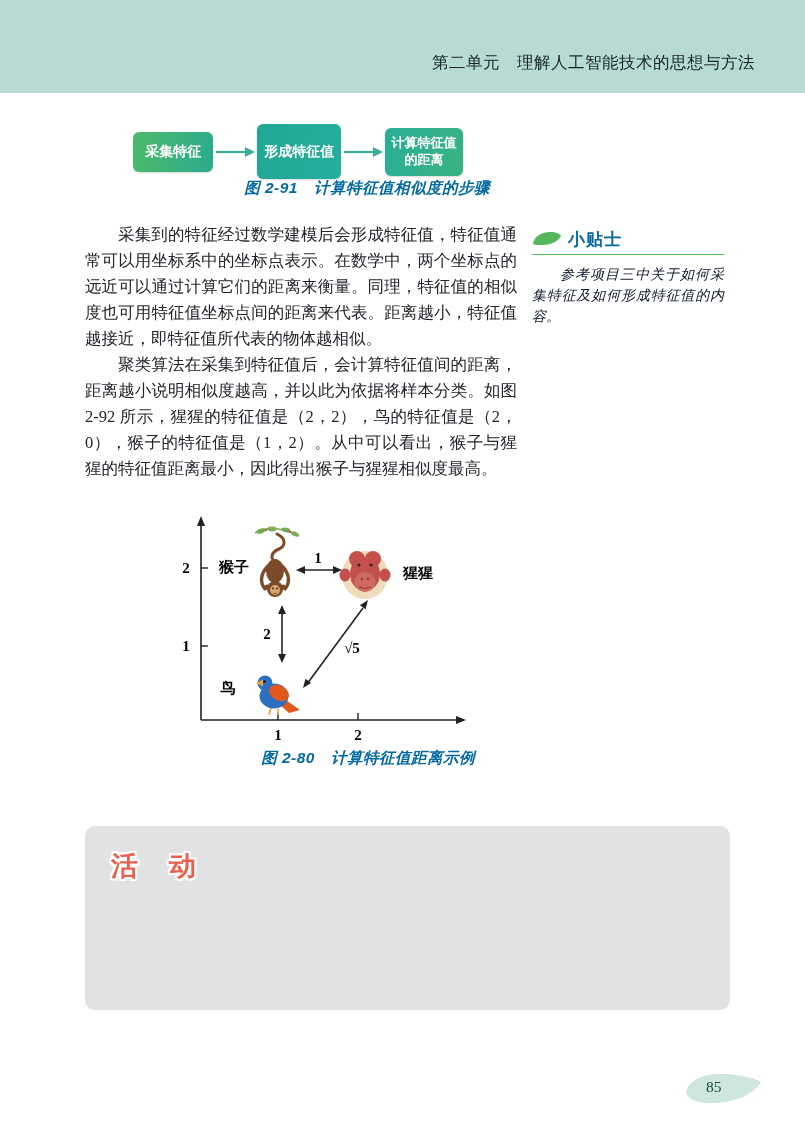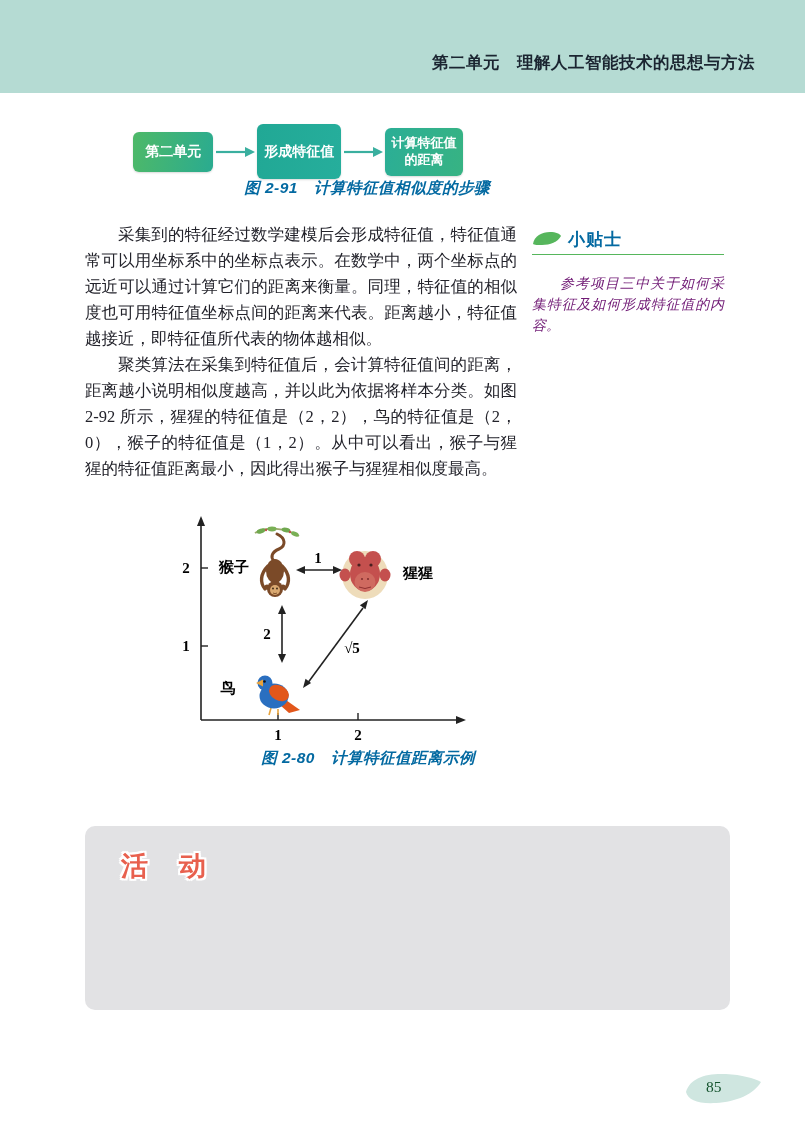--- a/index.html
+++ b/index.html
@@ -5,21 +5,21 @@
   html,body{margin:0;padding:0;}
   body{
     width:805px;height:1145px;position:relative;background:#ffffff;overflow:hidden;
     font-family:"Liberation Serif","DejaVu Serif",serif;color:#23232b;
   }
   
   .band{position:absolute;left:0;top:0;width:805px;height:93px;background:#b5dbd3;}
   .unit-title{
     position:absolute;right:50px;top:52px;
     font-family:"Liberation Serif","DejaVu Serif",serif;
-    font-weight:bold;font-size:16.5px;color:#1b2531;letter-spacing:.5px;
+    font-weight:normal;font-size:16.5px;color:#1b2531;letter-spacing:.5px;
   }
   
   .flowchart{position:absolute;left:133px;top:124px;width:330px;display:flex;align-items:center;}
   .flow-box{
     border-radius:6px;color:#fff;font-family:"Liberation Sans","DejaVu Sans",sans-serif;
     font-weight:bold;font-size:14px;display:flex;align-items:center;justify-content:center;
     text-align:center;box-shadow:0 1px 2px rgba(0,0,0,.15);
   }
   .flow-box.b1{width:92px;height:40px;background:linear-gradient(100deg,#4eb968,#2aab90);}
   .flow-box.b2{width:96px;height:55px;background:linear-gradient(100deg,#21a895,#26ae9c);text-align:right;}
@@ -38,29 +38,29 @@
     text-indent:2em;color:#23232b;
   }
   
   .tip{position:absolute;left:532px;top:228px;width:192px;}
   .tip-header{display:flex;align-items:flex-end;border-bottom:1.6px solid #56b65c;padding-bottom:3px;}
   .tip-title{
     font-family:"Liberation Sans","DejaVu Sans",sans-serif;font-size:17px;
     color:#0369a1;font-weight:bold;margin-left:6px;letter-spacing:1px;
   }
   .tip-body{
-    margin-top:18px;font-size:14px;line-height:21px;text-align:justify;
-    text-indent:2em;font-style:italic;color:#701a75;
+    margin-top:9px;font-size:14px;line-height:21px;text-align:justify;
+    text-indent:2em;font-style:italic;color:#0f172a;
   }
   
   .fig92{position:absolute;left:168px;top:512px;width:300px;height:238px;}
   
   .activity{
     position:absolute;left:85px;top:826px;width:645px;height:184px;
-    background:#e2e2e4;border-radius:10px;box-sizing:border-box;padding:22px 28px 0 36px;
+    background:#e2e2e4;border-radius:10px;box-sizing:border-box;padding:22px 28px 0 26px;
   }
   .activity-title{
     font-family:"Liberation Sans","DejaVu Sans",sans-serif;font-size:27px;font-weight:bold;
     color:#e8604e;letter-spacing:2px;
     text-shadow:-2px -2px 0 #fff,2px -2px 0 #fff,-2px 2px 0 #fff,2px 2px 0 #fff,0 2px 0 #fff,2px 0 0 #fff,0 -2px 0 #fff,-2px 0 0 #fff;
   }
   .activity-body{
     margin-top:18px;font-size:17px;line-height:31px;text-align:justify;color:#23232b;
   }
   .activity-body .indent{display:inline-block;width:2em;}
@@ -74,21 +74,21 @@
   svg text{font-family:"Liberation Serif","DejaVu Serif",serif;}
   svg text.hei{font-family:"Liberation Sans","DejaVu Sans",sans-serif;}
 </style>
 </head>
 <body>
 
 <div class="band"></div>
 <div class="unit-title">第二单元　理解人工智能技术的思想与方法</div>
 
 <div class="flowchart">
-  <div class="flow-box b1">第二单元</div>
+  <div class="flow-box b1">采集特征</div>
   <div class="flow-arrow">
     <svg width="40" height="14" viewBox="0 0 40 14">
         <line x1="1" y1="7" x2="31" y2="7" stroke="#3aaf9f" stroke-width="2.2"></line>
         <polygon points="30,2 40,7 30,12" fill="#3aaf9f"></polygon>
       </svg>
   </div>
   <div class="flow-box b2">形成特征值</div>
   <div class="flow-arrow">
     <svg width="40" height="14" viewBox="0 0 40 14">
         <line x1="1" y1="7" x2="31" y2="7" stroke="#3aaf9f" stroke-width="2.2"></line>

